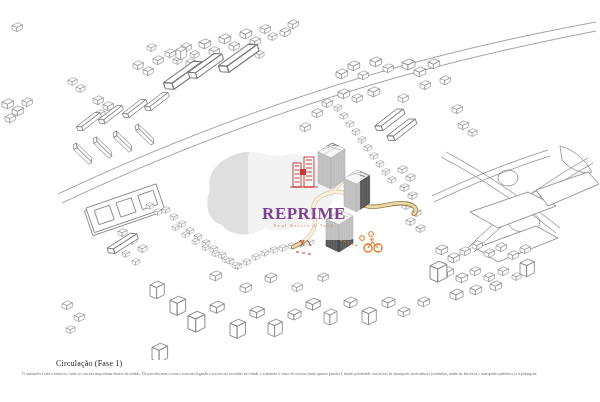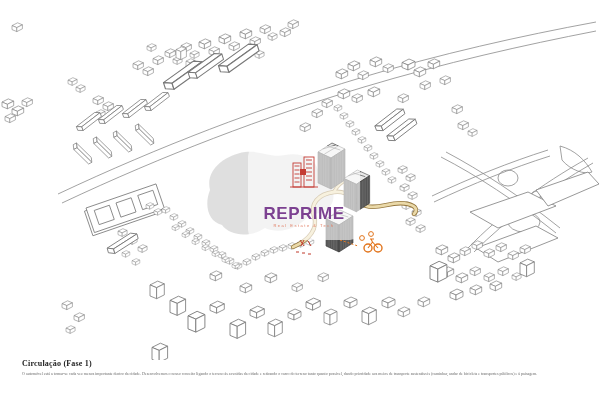--- a/index.html
+++ b/index.html
@@ -8,27 +8,27 @@
   .stage{position:absolute;inset:0;background:#fff;}
   #plan{position:absolute;left:0;top:0;}
   
   .lw path, .lw use{fill:#ffffff;stroke:#787878;stroke-width:.7;stroke-linejoin:round;}
   .thin{fill:none;stroke:#8a8a8a;stroke-width:.8;}
   .plot{fill:#ffffff;stroke:#7d7d7d;stroke-width:.8;}
   
   .watermark{position:absolute;left:248px;top:146px;width:112px;height:94px;
      background:rgba(255,255,255,.62);border-radius:10px;display:flex;flex-direction:column;
      align-items:center;justify-content:center;pointer-events:none;}
-  .wm-brand{font-family:Liberation Sans, sans-serif;font-weight:bold;font-size:17px;
+  .wm-brand{font-family:Liberation Serif, serif;font-weight:bold;font-size:17px;
      letter-spacing:.5px;color:#7c4191;line-height:1;margin-top:15px;}
   .wm-tag{font-family:"Liberation Sans",sans-serif;font-size:8px;letter-spacing:3px;
      color:#e07a5f;transform:scale(.5);transform-origin:50% 0;white-space:nowrap;margin-top:1px;}
   
   .caption{position:absolute;left:22px;top:359px;width:560px;}
-  .cap-title{font-weight:bold;font-size:8px;color:#1e1e1e;letter-spacing:.2px;}
+  .cap-title{font-weight:normal;font-size:8px;color:#1e1e1e;letter-spacing:.2px;margin-left:34px;}
   .cap-body{margin-top:3px;width:1100px;font-size:8px;line-height:1.45;color:#6a6a6a;
      transform:scale(.5);transform-origin:0 0;}
 </style>
 </head>
 <body>
 
 <div class="stage">
 
 <svg id="plan" width="600" height="360" viewBox="0 0 600 360">
   <defs>

